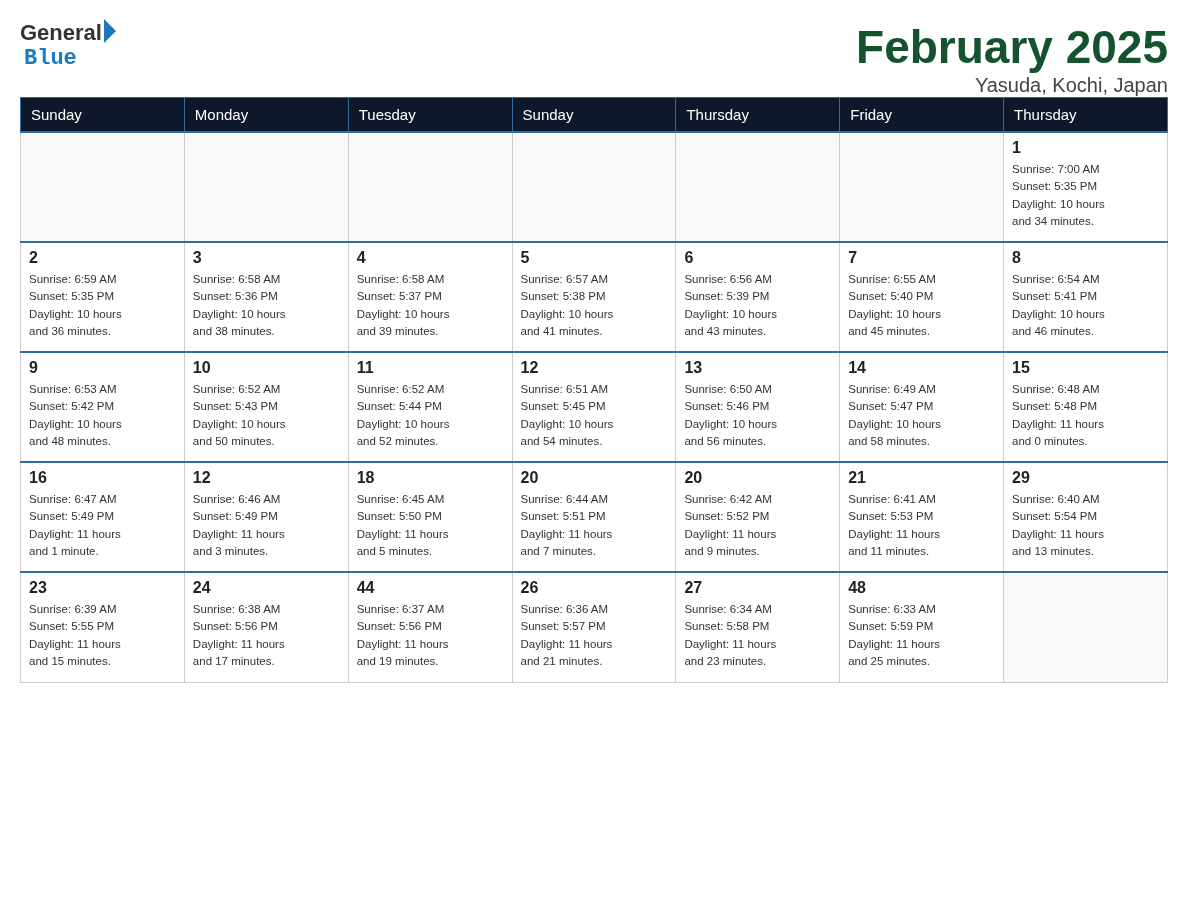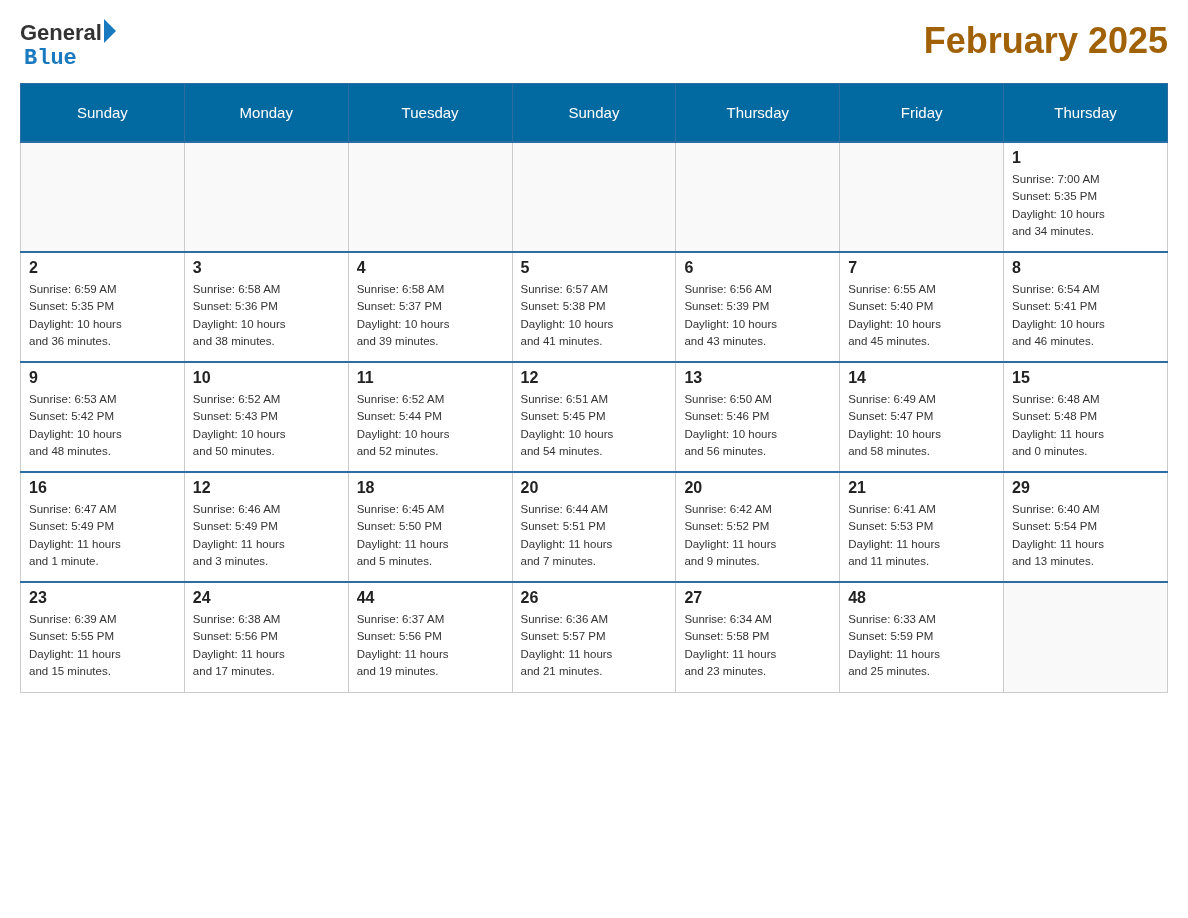--- a/index.html
+++ b/index.html
@@ -7,21 +7,21 @@
       font-family: Arial, sans-serif;
       background: #fff;
       padding: 20px;
       width: 1188px;
       min-height: 918px;
     }
     .header {
       display: flex;
       justify-content: space-between;
       align-items: flex-start;
-      margin-bottom: 12px;
+      margin-bottom: 0;
     }
     .logo-text-general {
       font-size: 22px;
       font-weight: bold;
       color: #333;
     }
     .logo-text-blue {
       font-size: 22px;
       font-weight: bold;
       color: #1a7abf;
@@ -41,38 +41,38 @@
       flex-direction: column;
     }
     .logo-row {
       display: flex;
       align-items: center;
     }
     .title-block {
       text-align: right;
     }
     .title-block h1 {
-      font-size: 36px;
-      font-weight: bold;
-      color: #a16207;
+      font-size: 46px;
+      font-weight: bold;
+      color: #14532d;
     }
     .title-block h2 {
       font-size: 20px;
       font-weight: normal;
       color: #444;
     }
     .calendar {
       width: 100%;
       border-collapse: collapse;
     }
     .calendar thead th {
-      background-color: #0369a1;
+      background-color: #0f172a;
       color: #fff;
-      padding: 20px 10px;
-      text-align: center;
+      padding: 8px 10px;
+      text-align: left;
       font-size: 15px;
       font-weight: normal;
       border: 1px solid #2e6da4;
     }
     .calendar tbody td {
       vertical-align: top;
       border: 1px solid #ccc;
       padding: 6px 8px;
       width: 14.28%;
       min-height: 110px;
@@ -105,20 +105,21 @@
 <div class="header">
   <div class="logo-container">
     <div class="logo-row">
       <span class="logo-text-general">General</span>
       <div class="logo-arrow"></div>
     </div>
     <span class="logo-text-blue" style="margin-left:4px;">Blue</span>
   </div>
   <div class="title-block">
     <h1>February 2025</h1>
+    <h2>Yasuda, Kochi, Japan</h2>
   </div>
 </div>
 
 <table class="calendar">
   <thead>
     <tr>
     <th>Sunday</th>
         <th>Monday</th>
         <th>Tuesday</th>
         <th>Sunday</th>

